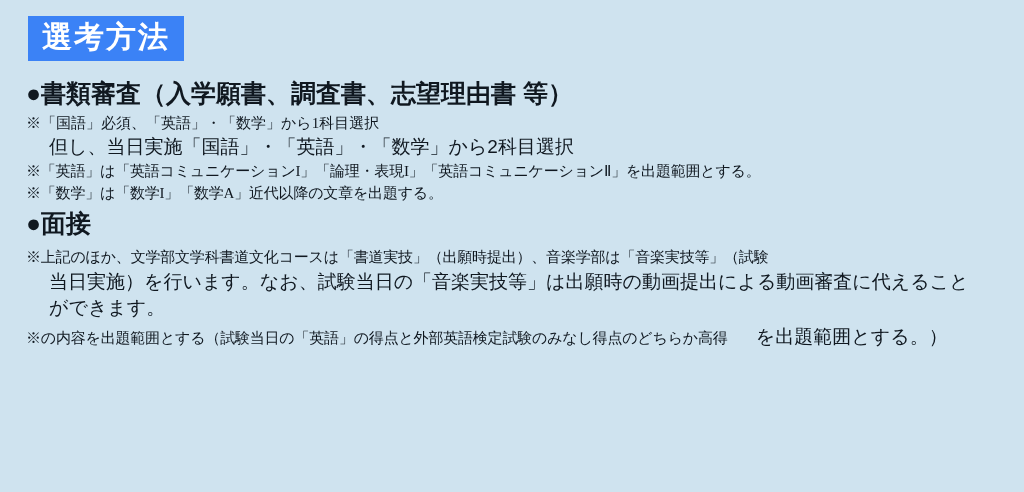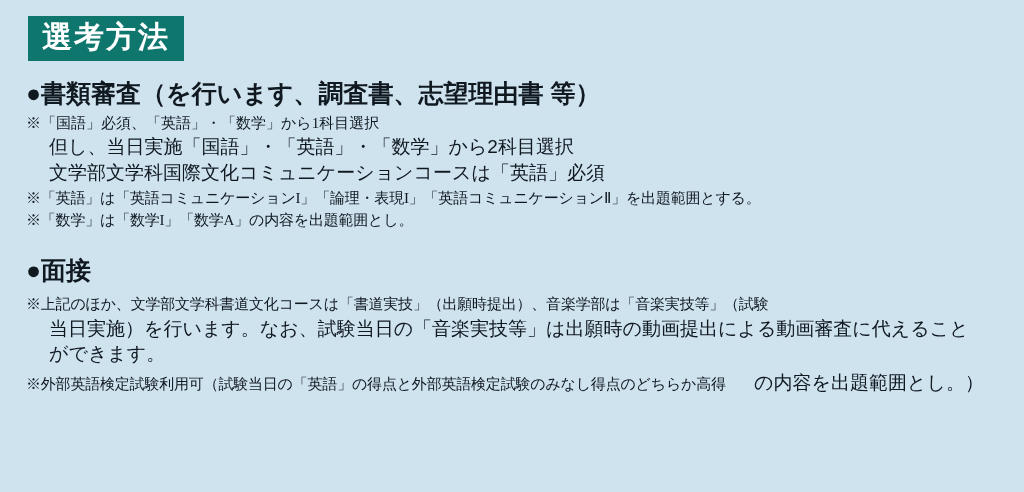--- a/index.html
+++ b/index.html
@@ -16,21 +16,21 @@
   .page {
     position: relative;
     width: 1024px;
     height: 492px;
     background: #cfe3ef;
     box-sizing: border-box;
     padding: 14px 22px 10px 22px;
   }
   .section-title {
     display: inline-block;
-    background: #0f766e;
+    background: #3b82f6;
     color: #ffffff;
     font-size: 30px;
     font-weight: bold;
     letter-spacing: 2px;
     padding: 4px 14px 6px 14px;
     margin: 2px 0 10px 6px;
     line-height: 1.15;
   }
   .body {
     color: #101820;
@@ -57,57 +57,56 @@
     font-family: Liberation Serif, serif;
   }
   .note-indent {
     padding-left: 23px;
     font-size: 19px;
     line-height: 1.34;
     margin: 1px 0;
     white-space: nowrap;
   }
   .block-mensetsu {
-    margin-top: 24px;
+    margin-top: 4px;
   }
   .para {
     font-size: 19px;
     line-height: 1.36;
     margin: 3px 0 0 0;
   }
   .tight {
     letter-spacing: -0.2px;
   }
 </style>
 </head>
 <body>
 
 <div class="page">
 
   <div class="section-title">選考方法</div>
 
   <div class="body">
 
-    <div class="bullet-line">●書類審査（を行います、調査書、志望理由書 等）</div>
+    <div class="bullet-line">●書類審査（入学願書、調査書、志望理由書 等）</div>
 
 
     <div class="note">※「国語」必須、「英語」・「数学」から1科目選択</div>
     <div class="note-indent">但し、当日実施「国語」・「英語」・「数学」から2科目選択</div>
-    <div class="note-indent">文学部文学科国際文化コミュニケーションコースは「英語」必須</div>
 
     <div class="note tight">※「英語」は「英語コミュニケーションI」「論理・表現I」「英語コミュニケーションⅡ」を出題範囲とする。</div>
-    <div class="note tight">※「数学」は「数学I」「数学A」の内容を出題範囲とし。</div>
+    <div class="note tight">※「数学」は「数学I」「数学A」近代以降の文章を出題する。</div>
 
     <div class="bullet-line block-mensetsu">●面接</div>
 
     <div class="para">
       <span class="note tight">※上記のほか、文学部文学科書道文化コースは「書道実技」（出願時提出）、音楽学部は「音楽実技等」（試験</span>
       <span class="note-indent">当日実施）を行います。なお、試験当日の「音楽実技等」は出願時の動画提出による動画審査に代えること</span>
       <span class="note-indent">ができます。</span>
     </div>
 
     <div class="para">
-      <span class="note tight">※外部英語検定試験利用可（試験当日の「英語」の得点と外部英語検定試験のみなし得点のどちらか高得</span>
-      <span class="note-indent">の内容を出題範囲とし。）</span>
+      <span class="note tight">※の内容を出題範囲とする（試験当日の「英語」の得点と外部英語検定試験のみなし得点のどちらか高得</span>
+      <span class="note-indent">を出題範囲とする。）</span>
     </div>
 
   </div>
 </div>
 
 </body></html>

